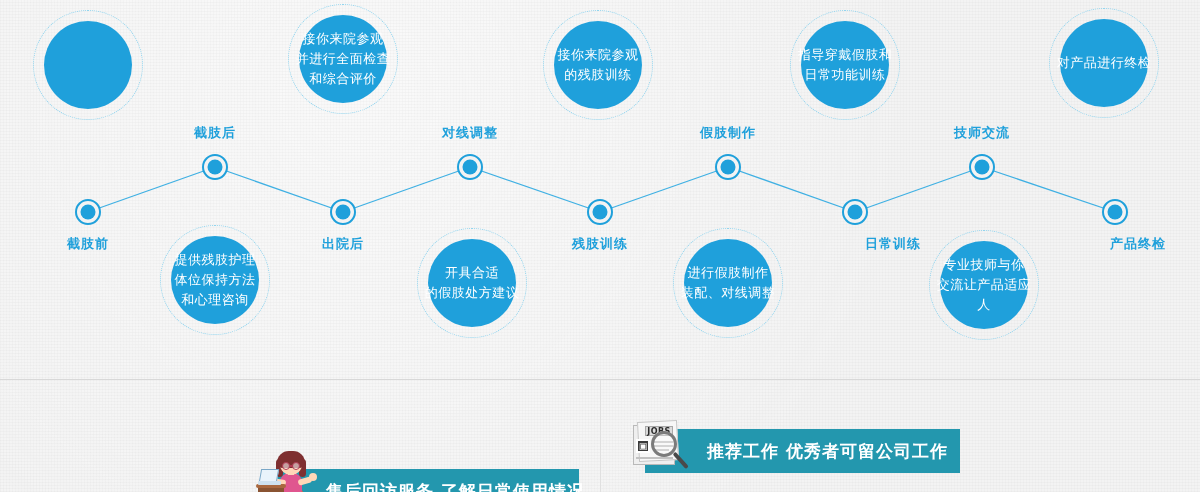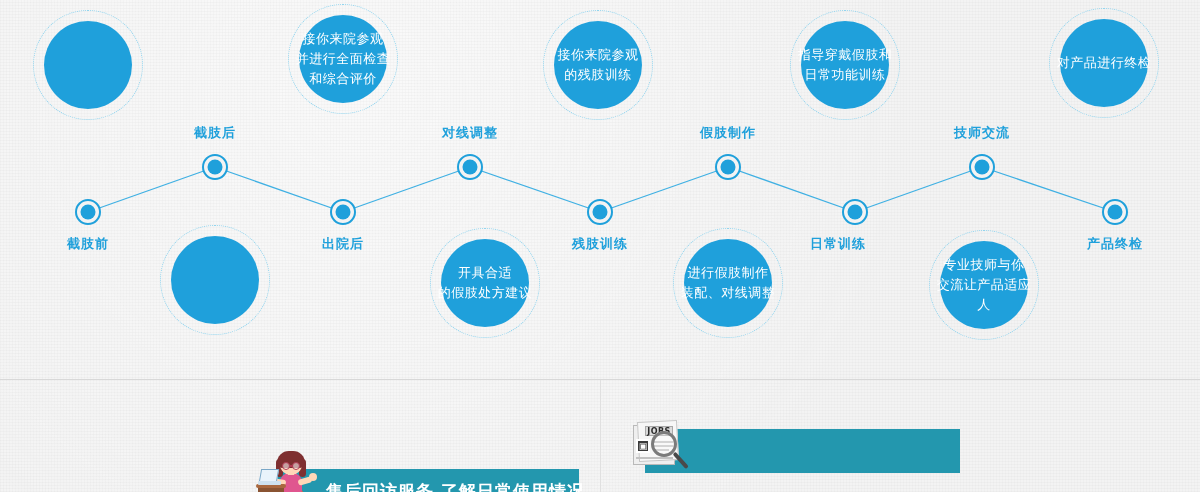--- a/index.html
+++ b/index.html
@@ -153,23 +153,26 @@
 
   <div class="bubble" style="left:1049px;top:8px;width:110px;height:110px;">
     <span class="ring" style="left:0;top:0;width:110px;height:110px;"></span>
     <span class="disc" style="left:11px;top:11px;width:88px;height:88px;"></span>
     <span class="btxt">对产品进行终检</span>
   </div>
 
   <div class="bubble" style="left:160px;top:225px;width:110px;height:110px;">
     <span class="ring" style="left:0;top:0;width:110px;height:110px;"></span>
     <span class="disc" style="left:11px;top:11px;width:88px;height:88px;"></span>
-  </div>
-
-  <div class="bubble" style="left:430px;top:228px;width:110px;height:110px;text-align:center;">
+    <span class="btxt">提供残肢护理
+体位保持方法
+和心理咨询</span>
+  </div>
+
+  <div class="bubble" style="left:417px;top:228px;width:110px;height:110px;text-align:center;">
     <span class="ring" style="left:0;top:0;width:110px;height:110px;"></span>
     <span class="disc" style="left:11px;top:11px;width:88px;height:88px;"></span>
     <span class="btxt">开具合适
 的假肢处方建议</span>
   </div>
 
   <div class="bubble" style="left:929px;top:230px;width:110px;height:110px;">
     <span class="ring" style="left:0;top:0;width:110px;height:110px;"></span>
     <span class="disc" style="left:11px;top:11px;width:88px;height:88px;"></span>
     <span class="btxt">专业技师与你
@@ -209,31 +212,31 @@
   <div class="nlabel" style="left:600px;top:235px;">残肢训练</div>
 
   <div class="node" style="left:715px;top:154px;">
       <i></i>
     </div>
   <div class="nlabel" style="left:728px;top:124px;">假肢制作</div>
 
   <div class="node" style="left:842px;top:199px;">
       <i></i>
     </div>
-  <div class="nlabel" style="left:838px;top:235px;">日常训练</div>
+  <div class="nlabel" style="left:893px;top:235px;">日常训练</div>
 
   <div class="node" style="left:969px;top:154px;">
       <i></i>
     </div>
   <div class="nlabel" style="left:982px;top:124px;">技师交流</div>
 
   <div class="node" style="left:1102px;top:199px;">
       <i></i>
     </div>
-  <div class="nlabel" style="left:1115px;top:235px;">产品终检</div>
+  <div class="nlabel" style="left:1138px;top:235px;">产品终检</div>
 
   <div id="hrule"></div>
   <div id="vrule"></div>
 
   <div class="banner" style="left:264px;top:429px;width:315px;padding-left:62px;margin-top:40px;">
     <span class="bicon" style="left:-6px;">
       <span class="w-chair"></span>
       <span class="w-chairleg"></span>
       <span class="w-chairbase"></span>
       <span class="w-body"></span>
@@ -262,15 +265,16 @@
       <span class="j-paper2"></span>
       <span class="j-head">JOBS</span>
       <span class="j-photo">▣</span>
       <span class="j-line" style="left:26px;top:26px;width:20px;"></span>
       <span class="j-line" style="left:26px;top:30px;width:20px;"></span>
       <span class="j-line" style="left:26px;top:34px;width:16px;"></span>
       <span class="j-line" style="left:9px;top:42px;width:37px;"></span>
       <span class="j-handle"></span>
       <span class="j-lens"></span>
     </span>
+    <span class="btitle">推荐工作  优秀者可留公司工作</span>
   </div>
 
 </div>
 
 </body></html>

